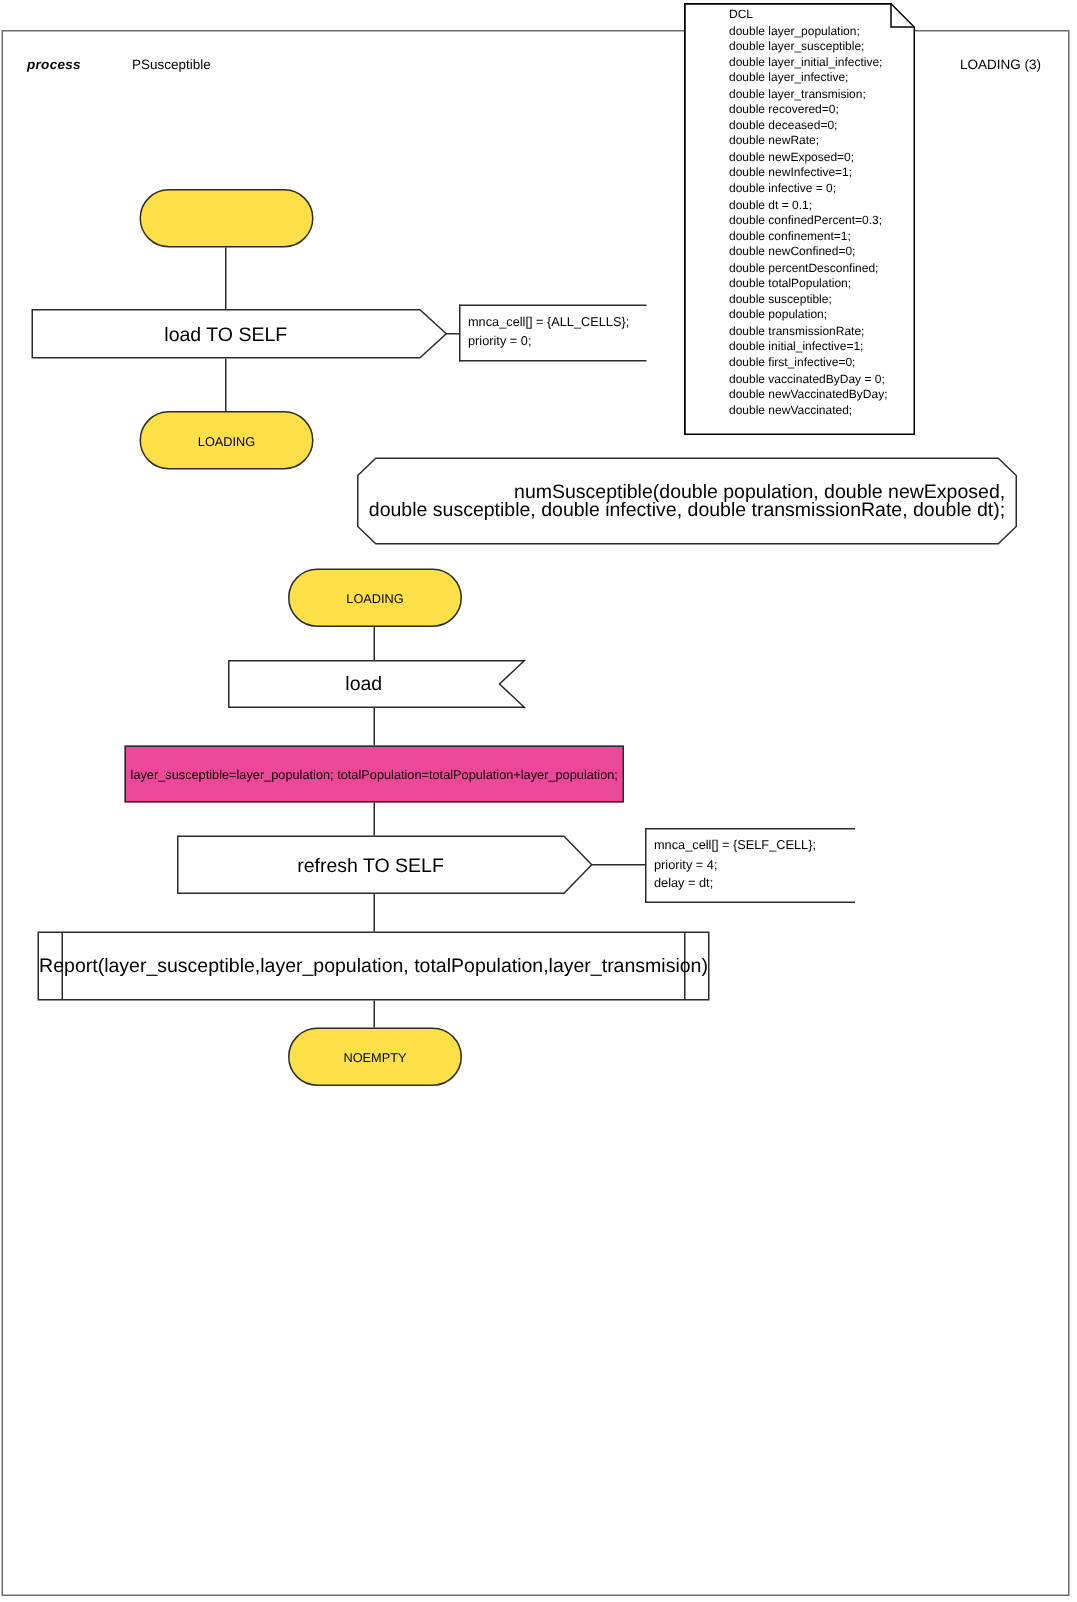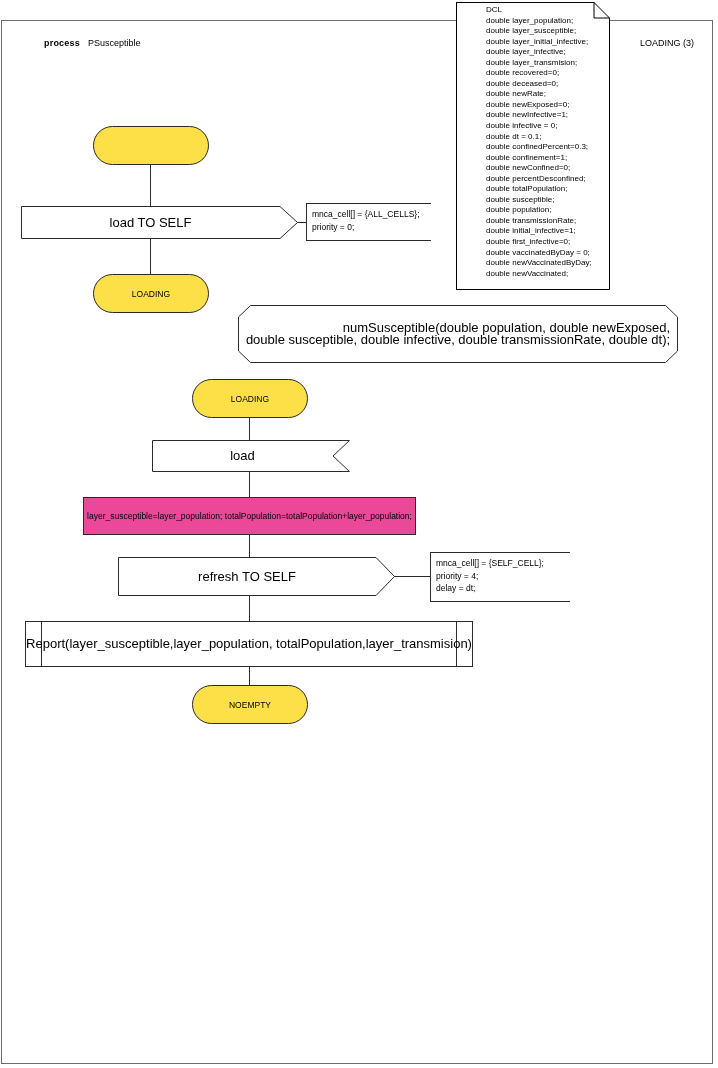--- a/index.html
+++ b/index.html
@@ -84,21 +84,21 @@
     pointer-events:none;
   }
 </style>
 </head>
 <body>
 
 <div id="canvas">
 
   <div class="abs" id="page-frame"></div>
 
-  <div class="abs hdr-label" style="left:44px;top:38px;">process</div>
+  <div class="abs hdr-label" style="left:18px;top:38px;font-style:italic;">process</div>
   <div class="abs hdr-name" style="left:88px;top:38px;">PSusceptible</div>
   <div class="abs hdr-state" style="left:640px;top:38px;">LOADING (3)</div>
 
   <div class="abs" id="dcl-box">
     <div class="note-body"></div>
     <svg class="note-outline" width="154" height="288" viewBox="0 0 154 288">
       <path d="M0.5 0.5 L138 0.5 L153.5 16 L153.5 287.5 L0.5 287.5 Z" fill="none" stroke="#000" stroke-width="1"></path>
       <path d="M138 0.5 L138 16 L153.5 16" fill="none" stroke="#000" stroke-width="1"></path>
     </svg>
     <div class="note-text">DCL

